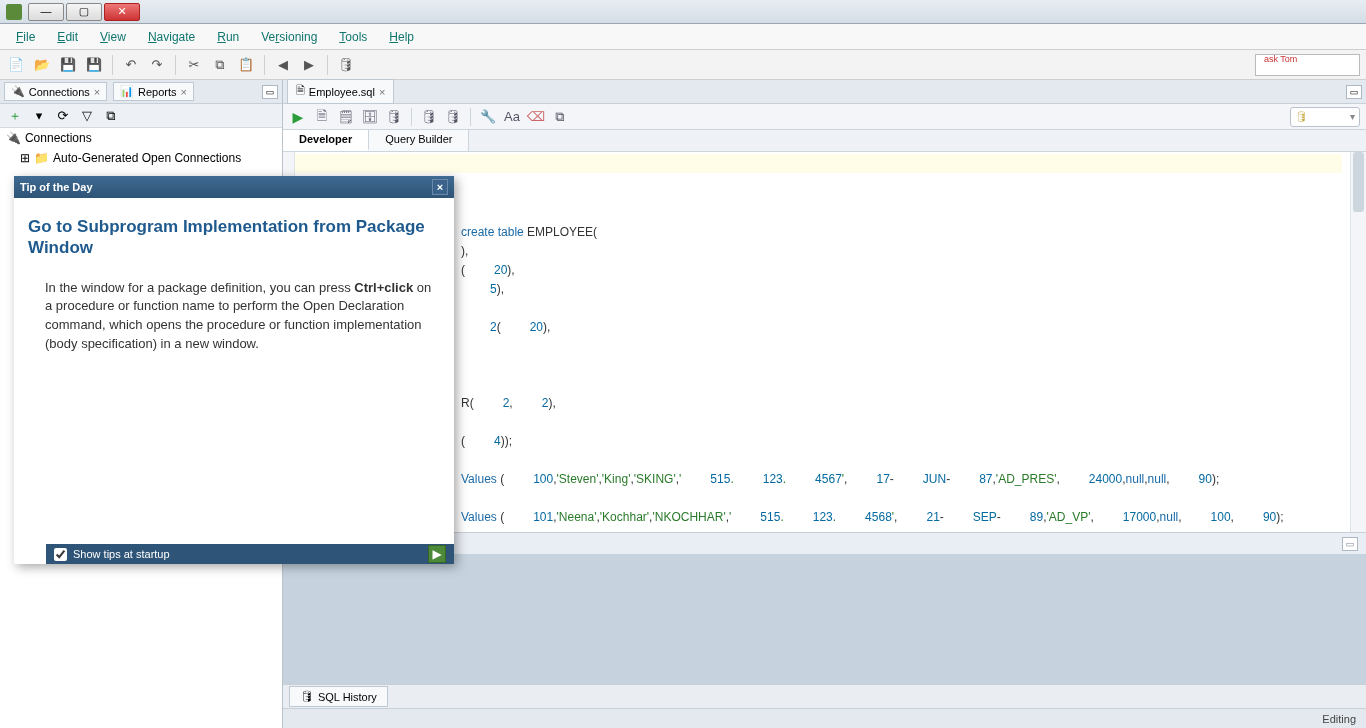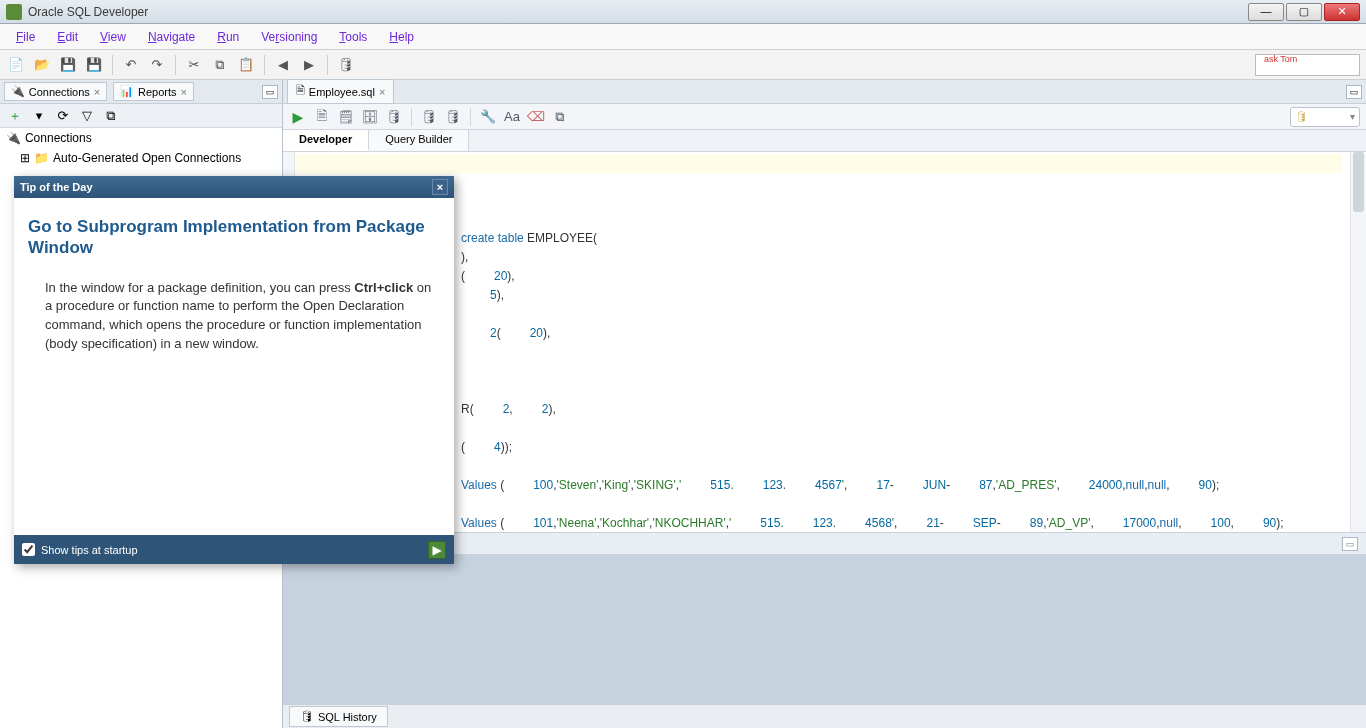--- a/index.html
+++ b/index.html
@@ -7,21 +7,21 @@
 
 
 .titlebar { height: 24px; background: linear-gradient(#e8edf2, #d4dde6); border-bottom: 1px solid #9aa6b2; display: flex; align-items: center; padding: 0 6px; font-size: 12px; }
 .titlebar .icon { width: 16px; height: 16px; background: #5b8a3a; margin-right: 6px; border-radius: 2px; }
 .titlebar .title { flex: 1; color: #3a3a3a; }
 .titlebar .winbtns { display: flex; gap: 2px; }
 .titlebar .winbtn { width: 36px; height: 18px; border: 1px solid #888; background: linear-gradient(#f5f5f5,#dcdcdc); font-size: 11px; text-align: center; line-height: 15px; cursor: pointer; border-radius: 2px; }
 .titlebar .winbtn.close { background: linear-gradient(#e77,#c33); color: #fff; border-color: #a22; }
 
 .menubar { height: 26px; background: #f8f8f8; border-bottom: 1px solid #cfcfcf; display: flex; align-items: center; padding: 0 6px; gap: 2px; font-size: 12px; }
-.menubar .menuitem { padding: 3px 10px; cursor: pointer; color: #6d28d9; }
+.menubar .menuitem { padding: 3px 10px; cursor: pointer; color: #0f766e; }
 .menubar .menuitem u { text-decoration: underline; }
 
 .toolbar { height: 30px; background: #f3f3f3; border-bottom: 1px solid #cfcfcf; display: flex; align-items: center; padding: 0 6px; gap: 6px; }
 .toolbar .tbtn { width: 20px; height: 20px; cursor: pointer; display: inline-flex; align-items: center; justify-content: center; font-size: 13px; color: #555; }
 .toolbar .sep { width: 1px; height: 20px; background: #cfcfcf; margin: 0 2px; }
 .toolbar .asktom { margin-left: auto; width: 105px; height: 22px; border: 1px solid #bbb; background: #fff; font-size: 9px; color: #c33; padding: 0 8px; line-height: 9px; }
 
 .mainzone { display: flex; height: calc(728px - 24px - 26px - 30px); }
 
 
@@ -53,21 +53,21 @@
 .wstoolbar .sep { width:1px;height:18px;background:#cdd5dd;margin:0 2px;}
 .wstoolbar .dbsel { margin-left:auto; width:70px;height:20px;border:1px solid #bac3cd;background:#fff;border-radius:3px;display:flex;align-items:center;justify-content:flex-end;padding:0 4px;font-size:10px;color:#888;cursor:pointer;}
 .wstoolbar .dbsel::before { content:"🛢"; margin-right:auto; color:#c8a94a;}
 
 .wstabs2 { height: 22px; background: #eef1f5; border-bottom: 1px solid #cdd5dd; display:flex; font-size:11px;}
 .wstabs2 .t { padding:3px 16px; border-right:1px solid #cdd5dd; cursor:pointer; background:#f7f9fb;}
 .wstabs2 .t.active { background:#fff; border-bottom:2px solid #fff; font-weight:bold;}
 
 .codewrap { flex:1; display:flex; background:#fff; overflow:hidden; position:relative;}
 .gutter { width:12px; background:#f3f5f8; border-right:1px solid #e2e6eb;}
-.code { flex:1; font-family: "Consolas","Courier New",monospace; font-size:12px; line-height:19px; padding:20px 0 2px 6px; white-space:pre; overflow:auto; color:#333; position:relative;}
+.code { flex:1; font-family: "Consolas","Courier New",monospace; font-size:12px; line-height:19px; padding:14px 0 2px 6px; white-space:pre; overflow:auto; color:#333; position:relative;}
 .code .ln { height:19px; padding-left:160px; }
 .code .hl { background:#fffde7; position:absolute; left:0; right:8px; top:2px; height:19px; z-index:0;}
 .code .kw { color:#1a6aa8; }
 .code .str { color:#2a7a2a; }
 .code .num { color:#0369a1;margin-left:29px; }
 .code .txt { position:relative; z-index:1;}
 .vscroll { width:16px; background:#f3f5f8; border-left:1px solid #dfe4ea; position:relative;}
 .vscroll .thumb { position:absolute; top:0; left:2px; right:2px; height:60px; background:#cdd5dd; border-radius:3px;}
 
 .msgbar { height:22px; background:#e9eef4; border-top:1px solid #c7cfd7; display:flex; align-items:center; padding:0 8px; font-size:11px; color:#7a8594;}
@@ -80,32 +80,31 @@
 
 .statusbar { height:20px; background:#e4e9ef; border-top:1px solid #c7cfd7; display:flex; align-items:center; justify-content:flex-end; padding:0 10px; font-size:11px; color:#444;}
 
 
 .tipdlg { position:absolute; left:14px; top:176px; width:440px; height:388px; background:#fff; box-shadow:3px 3px 10px rgba(0,0,0,.35); display:flex; flex-direction:column; z-index:50;}
 .tipdlg .dlgtitle { height:22px; background:linear-gradient(#3f6a92,#2e5477); color:#fff; font-size:11px; display:flex; align-items:center; padding:0 6px; font-weight:bold;}
 .tipdlg .dlgtitle .x { margin-left:auto; width:16px;height:16px;border:1px solid #6b8aa8;background:#3a628a;color:#fff;text-align:center;line-height:14px;cursor:pointer;font-size:11px;}
 .tipdlg .body { flex:1; padding:18px 14px; overflow:hidden;}
 .tipdlg .body h2 { font-size:17px; color:#1f5a8e; font-weight:600; margin-bottom:20px; line-height:1.25;}
 .tipdlg .body p { font-size:13px; color:#333; line-height:1.45;margin-left:17px;}
-.tipdlg .foot { height:29px; background:#2e5477; color:#fff; display:flex; align-items:center; padding:0 8px; font-size:11px; gap:6px;}
+.tipdlg .foot { height:20px; background:#2e5477; color:#fff; display:flex; align-items:center; padding:0 8px; font-size:11px; gap:6px;margin-left:32px;}
 .tipdlg .foot input[type=checkbox]{ accent-color:#fff;}
 .tipdlg .foot .next { margin-left:auto; width:18px;height:18px;background:#4c8a3a;border:1px solid #376527;color:#fff;display:flex;align-items:center;justify-content:center;cursor:pointer;font-size:12px;}
 
 .lowerright { display:flex; flex-direction:column; height: 196px; }
 </style>
 </head>
 <body>
 
 <div class="titlebar">
   <div class="icon"></div>
-  <div class="title">Oracle SQL Developer</div>
   <div class="winbtns">
     <div class="winbtn">—</div>
     <div class="winbtn">▢</div>
     <div class="winbtn close">✕</div>
   </div>
 </div>
 
 <div class="menubar">
   <div class="menuitem"><u>F</u><span>ile</span></div>
   <div class="menuitem"><u>E</u>dit</div>
@@ -218,20 +217,23 @@
         <span>Messages - Log</span>
         <div class="minbtn">▭</div>
       </div>
       <div class="logarea"></div>
       <div class="bottomtabs">
         <div class="tab">
           <span>🛢</span>
           <span>SQL History</span>
         </div>
       </div>
+      <div class="statusbar">
+        <span>Editing</span>
+      </div>
     </div>
   </div>
 </div>
 
 <div class="tipdlg">
   <div class="dlgtitle">
     <span>Tip of the Day</span>
     <div class="x">×</div>
   </div>
   <div class="body">

